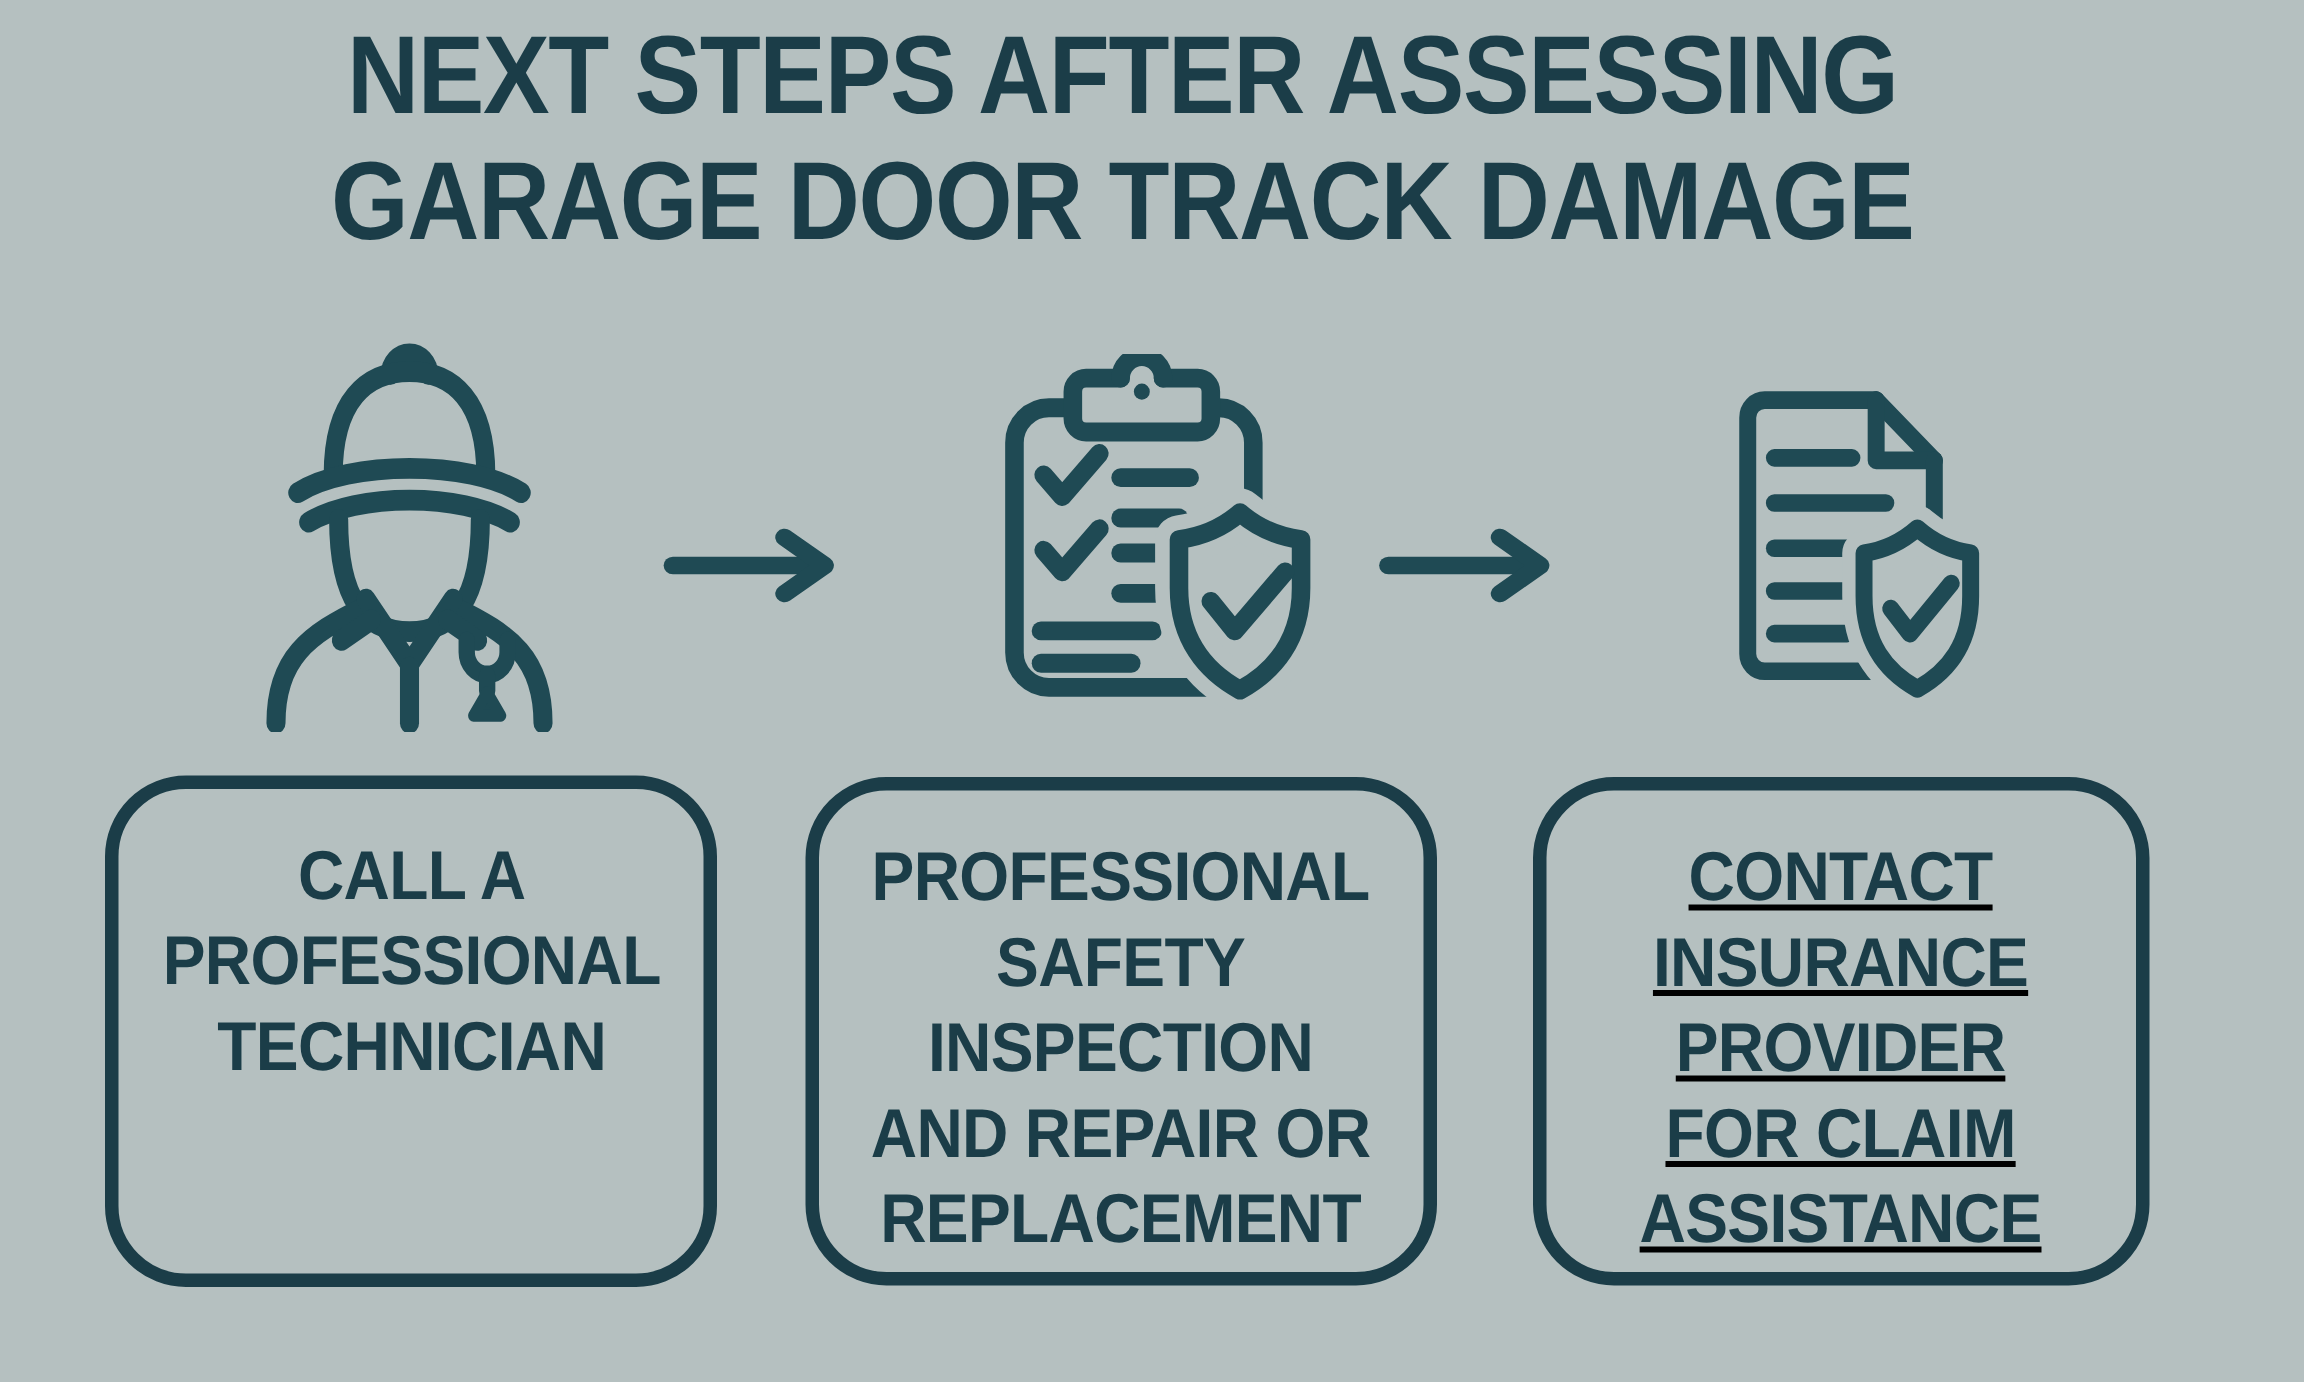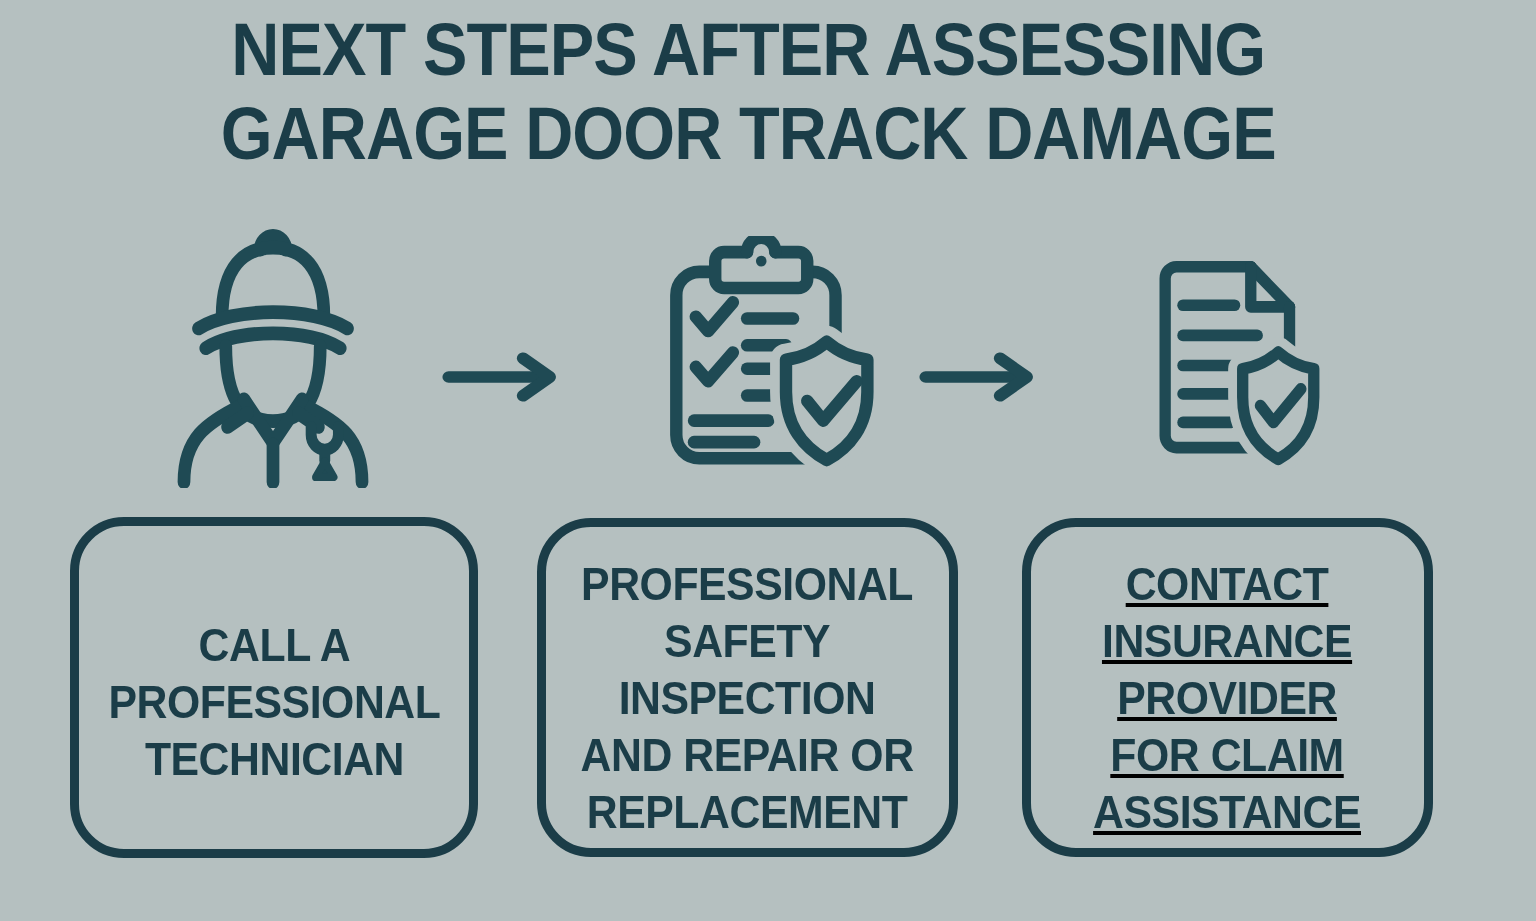--- a/index.html
+++ b/index.html
@@ -41,21 +41,21 @@
   .arrow-2    { left: 918px; top: 352px; width: 124px; height: 50px; }
   .card {
     position: absolute;
     border: 9px solid var(--ink);
     border-radius: 54px;
     display: flex;
     justify-content: center;
     align-items: flex-start;
     padding-top: 29px;
   }
-  .card-1 { left: 70px;   top: 517px; width: 408px; height: 341px; align-items: center; }
+  .card-1 { left: 70px;   top: 517px; width: 408px; height: 341px; }
   .card-2 { left: 537px;  top: 518px; width: 421px; height: 339px; }
   .card-3 { left: 1022px; top: 518px; width: 411px; height: 339px; text-decoration: underline; }
   .card-label {
     font-weight: bold;
     font-size: 46px;
     line-height: 57px;
     letter-spacing: -0.5px;
     text-align: center;
     color: var(--ink);
     white-space: pre-line;

